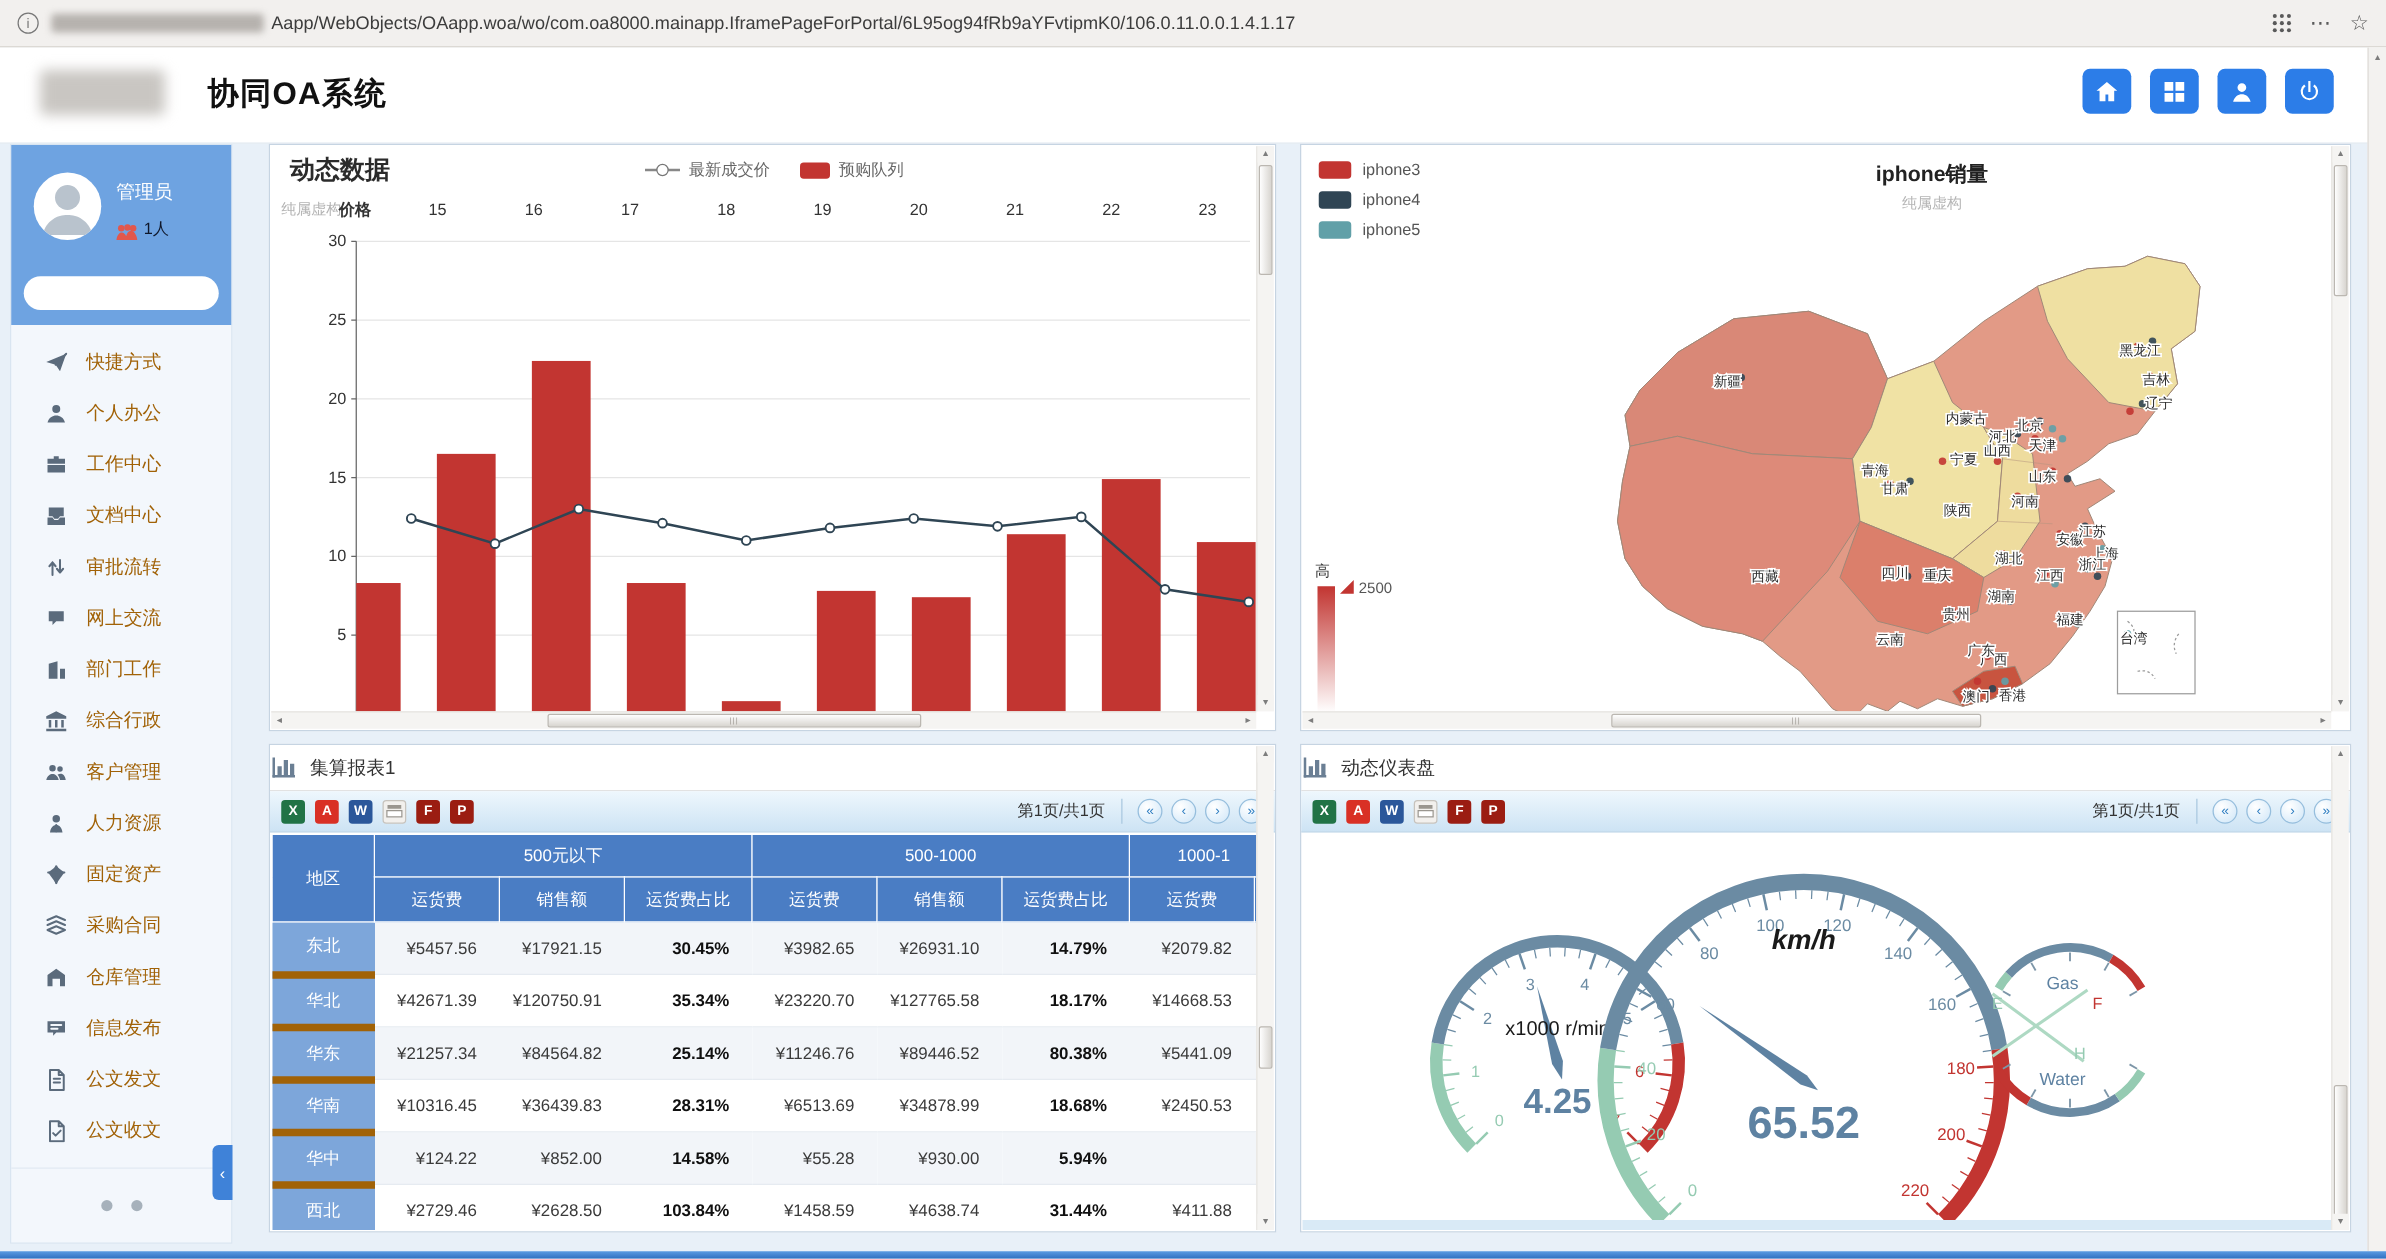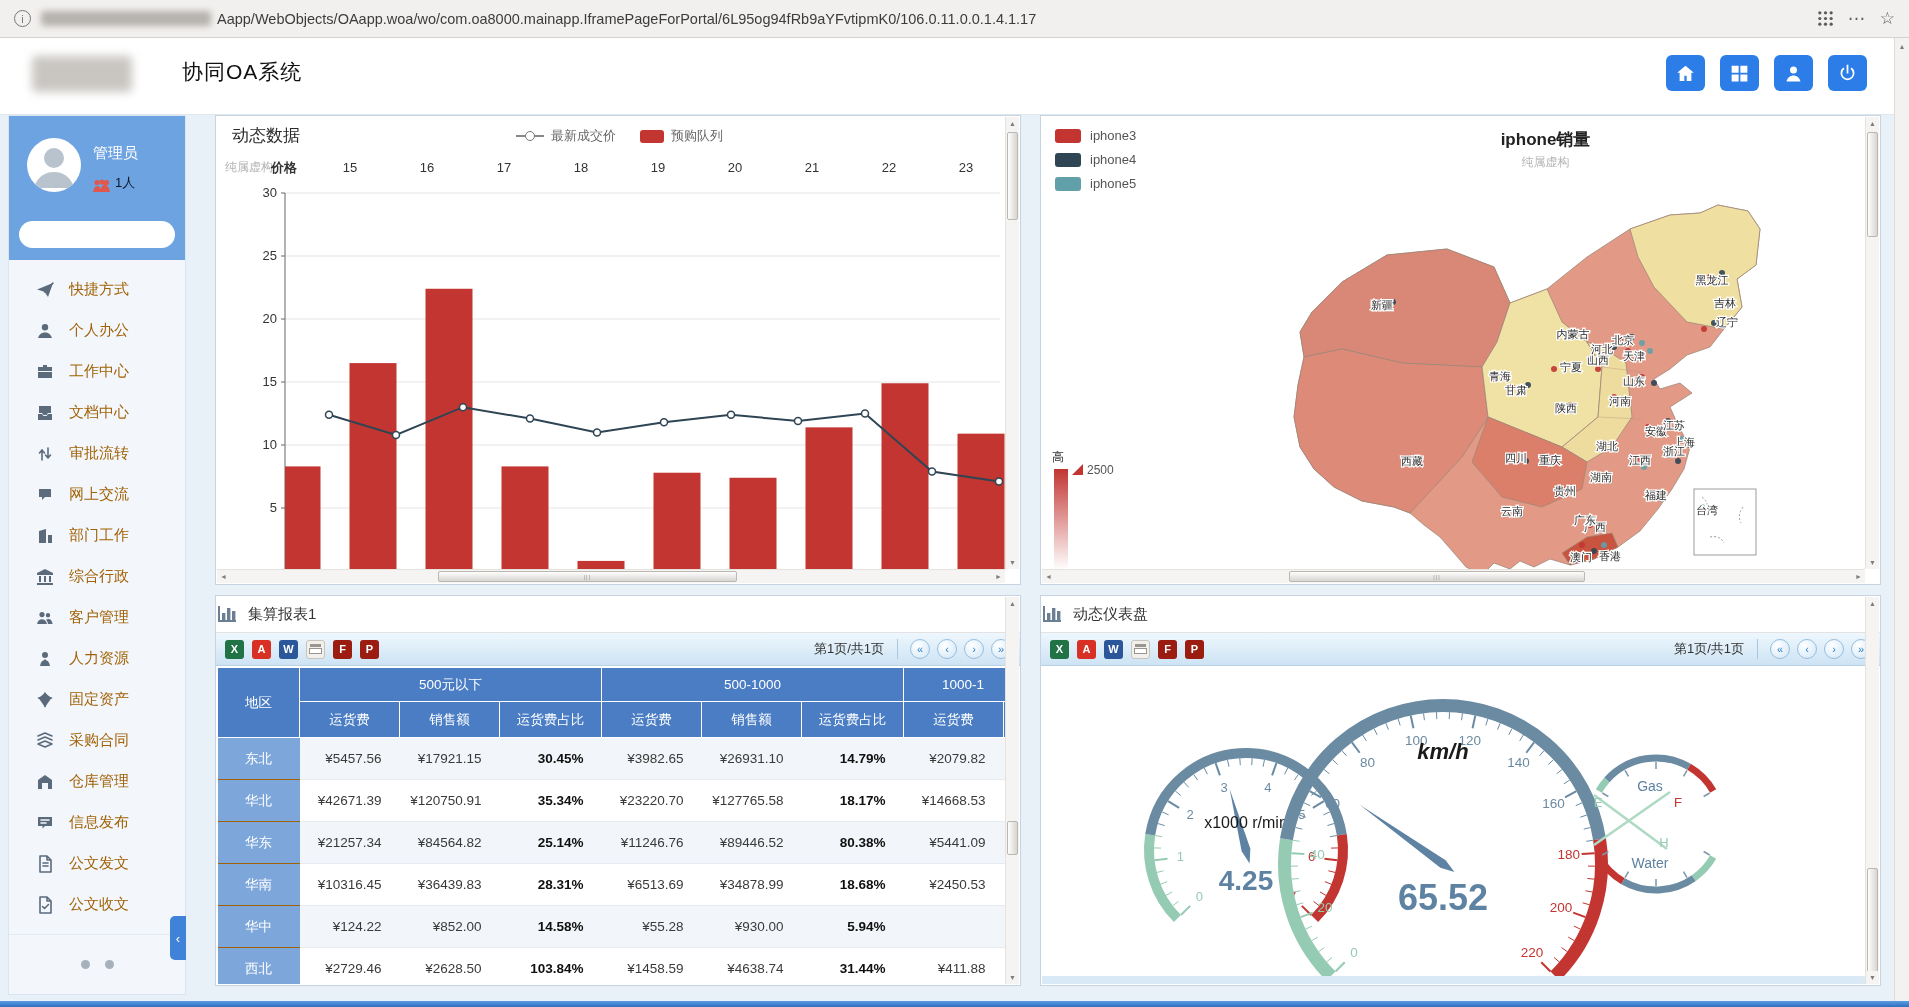--- a/index.html
+++ b/index.html
@@ -11,21 +11,21 @@
   .info-icon{width:17px;height:17px;border:1.5px solid #777;border-radius:50%;color:#777;font-size:11px;display:flex;align-items:center;justify-content:center;flex:none}
   .url-blur{width:170px;height:15px;background:#b6b2ae;border-radius:3px;filter:blur(3px);flex:none}
   .url-text{flex:1;font-size:14.5px;color:#3c3c3c;white-space:nowrap;overflow:hidden;margin-left:-4px}
   .bb-right{display:flex;align-items:center;gap:14px;color:#5a5a5a;flex:none}
   .bb-right .more{font-size:17px;letter-spacing:1px}
   .bb-right .star{font-size:17px}
 
   
   .app-header{position:absolute;left:0;top:38px;width:100%;height:77px;background:#fff;border-bottom:1px solid #dfe7ef}
   .logo-blur{position:absolute;left:32px;top:18px;width:100px;height:36px;background:#c9c6c2;border-radius:4px;filter:blur(5px)}
-  .app-title{position:absolute;left:182px;top:20px;font-size:21px;font-weight:normal;color:#111;letter-spacing:1px}
+  .app-title{position:absolute;left:166px;top:20px;font-size:25px;font-weight:bold;color:#111;letter-spacing:1px}
   .hbtns{position:absolute;right:42px;top:17px;display:flex;gap:15px}
   .hbtn{width:39px;height:36px;background:#2c7de8;border-radius:6px;display:flex;align-items:center;justify-content:center;cursor:pointer}
   .hbtn svg{width:21px;height:21px;fill:#fff}
 
   
   .sidebar{position:absolute;left:8px;top:115px;width:178px;height:880px;background:#f3f7fc;border:1px solid #d9e5f1}
   .user-box{position:relative;height:144px;background:#6ea3e1}
   .avatar{position:absolute;left:18px;top:22px;width:54px;height:54px;background:#fff;border-radius:50%;overflow:hidden}
   .avatar svg{width:54px;height:54px;fill:#b9c3cd}
   .user-name{position:absolute;left:84px;top:28px;color:#fff;font-size:15px}
@@ -53,21 +53,21 @@
   .vscroll .arr{position:absolute;left:0;width:13px;height:13px;font-size:7px;color:#7d7d7d;display:flex;align-items:center;justify-content:center;background:#f5f4f2}
   .vscroll .arr.up{top:0}.vscroll .arr.down{bottom:0}
   .vthumb{position:absolute;left:1px;width:11px;background:linear-gradient(90deg,#fefefe,#d8d5d0);border:1px solid #bbb7b1;border-radius:2px}
   .hscroll{position:absolute;left:1px;right:15px;bottom:1px;height:14px;background:#f5f4f2;border-top:1px solid #e6e3df}
   .hscroll .arr{position:absolute;top:0;width:13px;height:13px;font-size:7px;color:#7d7d7d;display:flex;align-items:center;justify-content:center}
   .hscroll .arr.left{left:0}.hscroll .arr.right{right:0}
   .hthumb{position:absolute;top:1px;height:11px;background:linear-gradient(#fefefe,#d8d5d0);border:1px solid #bbb7b1;border-radius:2px;display:flex;align-items:center;justify-content:center;font-size:6px;color:#9a968f;letter-spacing:1px}
 
   
   .p1-head{height:39px;display:flex;align-items:center;padding:0 16px;position:relative}
-  .p1-title{font-size:17px;font-weight:normal;color:#2b2b2b}
+  .p1-title{font-size:20px;font-weight:bold;color:#2b2b2b}
   .legend{position:absolute;left:300px;top:11px;display:flex;align-items:center;gap:24px;font-size:13px;color:#666}
   .leg-item{display:flex;align-items:center;gap:7px}
   .lm-line{width:28px;height:2px;background:#888;position:relative}
   .lm-line::after{content:"";position:absolute;left:9px;top:-4px;width:8px;height:8px;border:1.5px solid #777;border-radius:50%;background:#fff}
   .lm-bar{width:24px;height:13px;border-radius:3px;background:#c23531}
 
   
   .map-legend{position:absolute;left:14px;top:12px;z-index:3}
   .map-leg-item{display:flex;align-items:center;gap:9px;margin-bottom:9px;font-size:13px;color:#555}
   .map-leg-swatch{width:26px;height:14px;border-radius:3px}
@@ -86,21 +86,21 @@
   .pbtns{display:flex;gap:7px;border-left:1px solid #a9c7e0;padding-left:12px;margin-left:4px}
   .pbtn{width:20px;height:20px;border-radius:50%;background:radial-gradient(circle at 35% 30%,#fff,#cfe6f8);border:1px solid #96bedd;color:#2d7dc1;font-size:11px;display:flex;align-items:center;justify-content:center;cursor:pointer}
 
   
   .tbl-wrap{position:absolute;left:1px;right:15px;top:71px;bottom:1px;overflow:hidden}
   table{border-collapse:collapse;table-layout:fixed;width:805px;font-size:13.5px}
   thead th{background:#4a7dc4;color:#fff;font-weight:normal;border:1px solid #fff;font-size:13.5px}
   thead tr.gr th{height:34px}
   thead tr.sr th{height:36px}
   td{height:42px;border-bottom:1px solid #e6ebf1;padding-right:18px;text-align:right;color:#3a3a3a}
-  td.region{background:#7da6da;color:#fff;text-align:center;padding:0;border-bottom:1px solid #a16207;font-size:13.5px}
+  td.region{background:#7da6da;color:#fff;text-align:center;padding:0;border-bottom:6px solid #a16207;font-size:13.5px}
   td.pct{font-weight:bold;color:#101010}
   td.partial{padding:0 0 0 8px;text-align:left;overflow:hidden;white-space:nowrap}
   tr.alt td{background:#f2f5f9}
   tr.alt td.region{background:#7da6da}
 
   .g-bottom-strip{position:absolute;left:1px;right:15px;bottom:1px;height:8px;background:#d9eaf6}
 
   .page-scroll{position:absolute;right:0;top:38px;bottom:6px;width:15px;background:#f3f2f0;border-left:1px solid #dfdcd8}
   .page-scroll .arr{position:absolute;top:2px;left:0;width:14px;height:13px;font-size:7px;color:#7d7d7d;display:flex;align-items:center;justify-content:center}
   .bottom-strip{position:absolute;left:0;bottom:0;width:100%;height:6px;background:linear-gradient(#5a9be2,#2f6fc0)}

